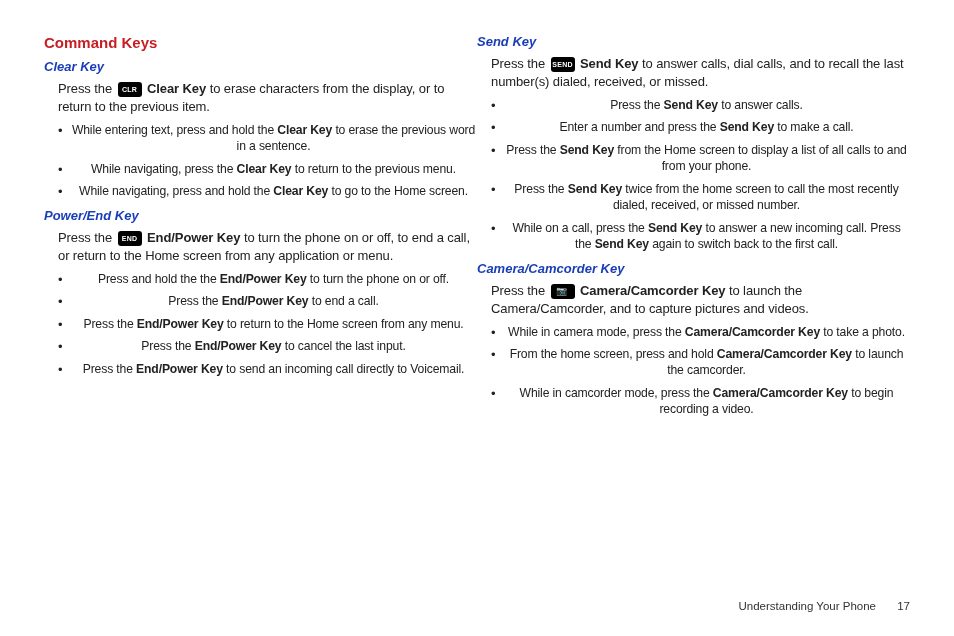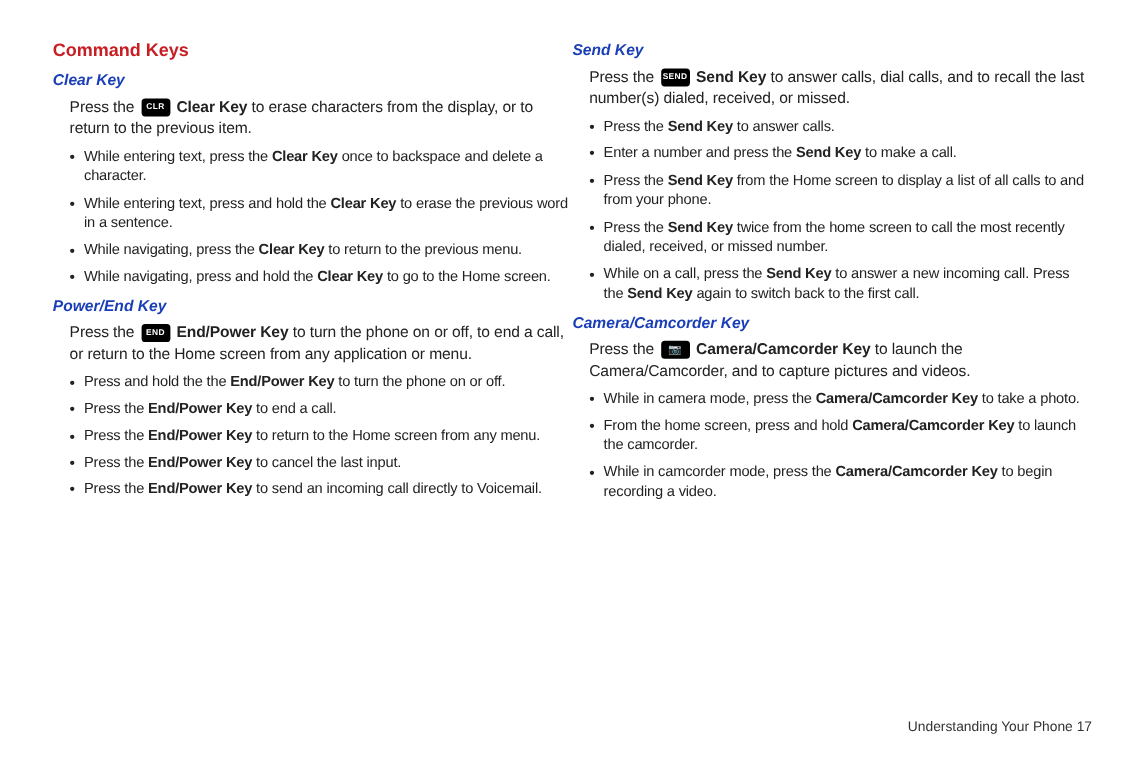--- a/index.html
+++ b/index.html
@@ -36,20 +36,21 @@
     .para {
       font-size: 13px;
       line-height: 1.38;
       margin-left: 14px;
       margin-bottom: 6px;
       letter-spacing: -0.1px;
     }
     .bullets {
       list-style: none;
       margin-left: 14px;
+      text-align: center;
     }
     .bullets li {
       font-size: 12.2px;
       line-height: 1.35;
       margin-bottom: 6px;
       position: relative;
       padding-left: 12px;
       letter-spacing: -0.15px;
     }
     .bullets li::before {
@@ -78,41 +79,41 @@
       font-size: 9px;
     }
     .footer {
       position: absolute;
       bottom: 24px;
       right: 44px;
       font-size: 11.5px;
       color: #333;
     }
     .footer .pg {
+      margin-left: 18px;
       text-align: right;
     }
     b { font-weight: bold; }
   </style>
 </head>
 <body>
 
 <div class="columns">
 
   <div class="col">
 
     <div class="h1">Command Keys</div>
 
     <div class="h2">Clear Key</div>
     <p class="para">
       <span>Press the </span>
       <span class="key-icon">CLR</span>
       <b>Clear Key</b><span> to erase characters from the display, or to return to the previous item.</span>
     </p>
     <ul class="bullets">
-      <li><span>While entering text, press the </span><b>Clear Key</b><span> once to backspace and delete a character.</span></li>
       <li><span>While entering text, press and hold the </span><b>Clear Key</b><span> to erase the previous word in a sentence.</span></li>
       <li><span>While navigating, press the </span><b>Clear Key</b><span> to return to the previous menu.</span></li>
       <li><span>While navigating, press and hold the </span><b>Clear Key</b><span> to go to the Home screen.</span></li>
     </ul>
 
     <div class="h2">Power/End Key</div>
     <p class="para">
       <span>Press the </span>
       <span class="key-icon">END</span>
       <b>End/Power Key</b><span> to turn the phone on or off, to end a call, or return to the Home screen from any application or menu.</span>

